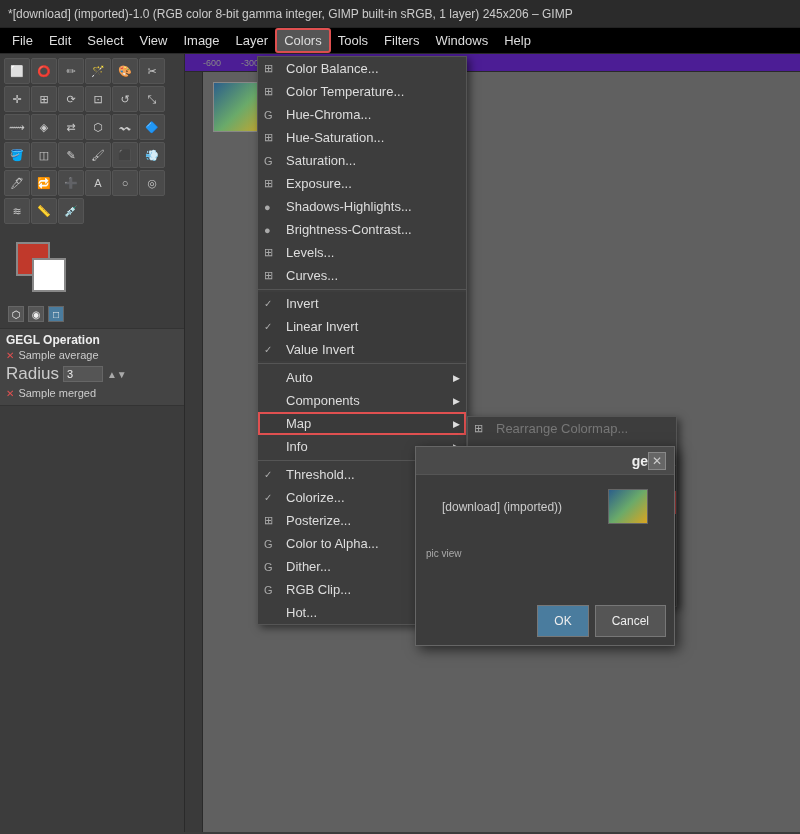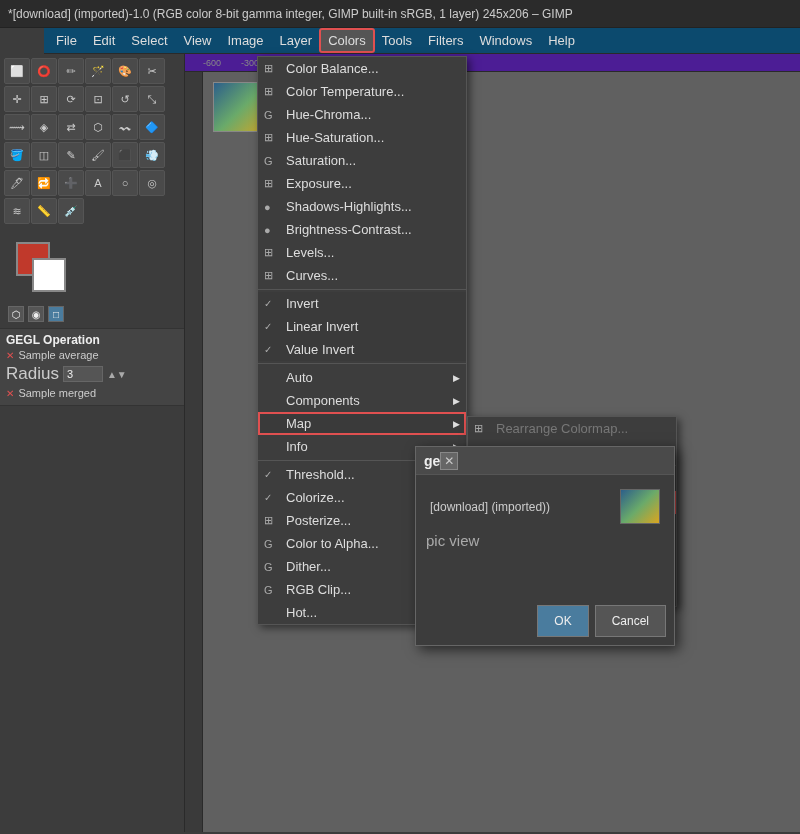--- a/index.html
+++ b/index.html
@@ -21,27 +21,26 @@
       display: flex;
       align-items: center;
       padding: 0 8px;
       font-size: 12px;
       color: #ccc;
       border-bottom: 1px solid #222;
     }
 
     
     .menu-bar {
-      background: #0c4a6e;
+      background: #000000;
       height: 26px;
       display: flex;
       align-items: center;
       padding: 0 4px;
       border-bottom: 1px solid #2a2a2a;
-      margin-left: 44px;
     }
     .menu-item {
       padding: 4px 8px;
       cursor: pointer;
       color: #ddd;
       font-size: 13px;
       border-radius: 2px;
     }
     .menu-item.active {
       background: #555;
@@ -270,21 +269,21 @@
       background: #3c3c3c;
       border: 1px solid #666;
       box-shadow: 4px 4px 12px rgba(0,0,0,0.6);
       pointer-events: all;
     }
     .dialog-title-bar {
       background: #4a4a4a;
       height: 28px;
       display: flex;
       align-items: center;
-      justify-content: flex-start;
+      justify-content: flex-end;
       padding: 0 8px;
       border-bottom: 1px solid #555;
     }
     .dialog-close {
       width: 18px;
       height: 18px;
       background: #666;
       border: 1px solid #888;
       color: #ccc;
       font-size: 12px;
@@ -292,21 +291,21 @@
       align-items: center;
       justify-content: center;
       cursor: pointer;
     }
     .dialog-content {
       padding: 10px;
     }
     .dialog-row {
       display: flex;
       align-items: center;
-      margin: 4px 4px;
+      margin: 4px 16px;
       font-size: 12px;
       color: #ccc;
       text-align: center;
     }
     .dialog-thumbnail {
       width: 40px;
       height: 35px;
       background: linear-gradient(135deg, #2c5f8a, #6aaa6a, #daa520);
       border: 1px solid #666;
       margin-left: auto;
@@ -593,21 +592,21 @@
       <div style="display:flex;align-items:center;gap:8px;">
         <span style="font-size:14px;font-weight:bold;">ge</span>
       </div>
       <div class="dialog-close">✕</div>
     </div>
     <div class="dialog-content">
       <div class="dialog-row">
         <span>[download] (imported))</span>
         <div class="dialog-thumbnail"></div>
       </div>
-      <div style="margin-top: 8px; font-size:15px;color:#aaa;">
+      <div style="margin-top: 24px; font-size:10px;color:#aaa;">
         <span>pic view</span>
       </div>
     </div>
     <div class="dialog-footer">
       <button class="dialog-btn primary">OK</button>
       <button class="dialog-btn">Cancel</button>
     </div>
   </div>
 
 </div>

